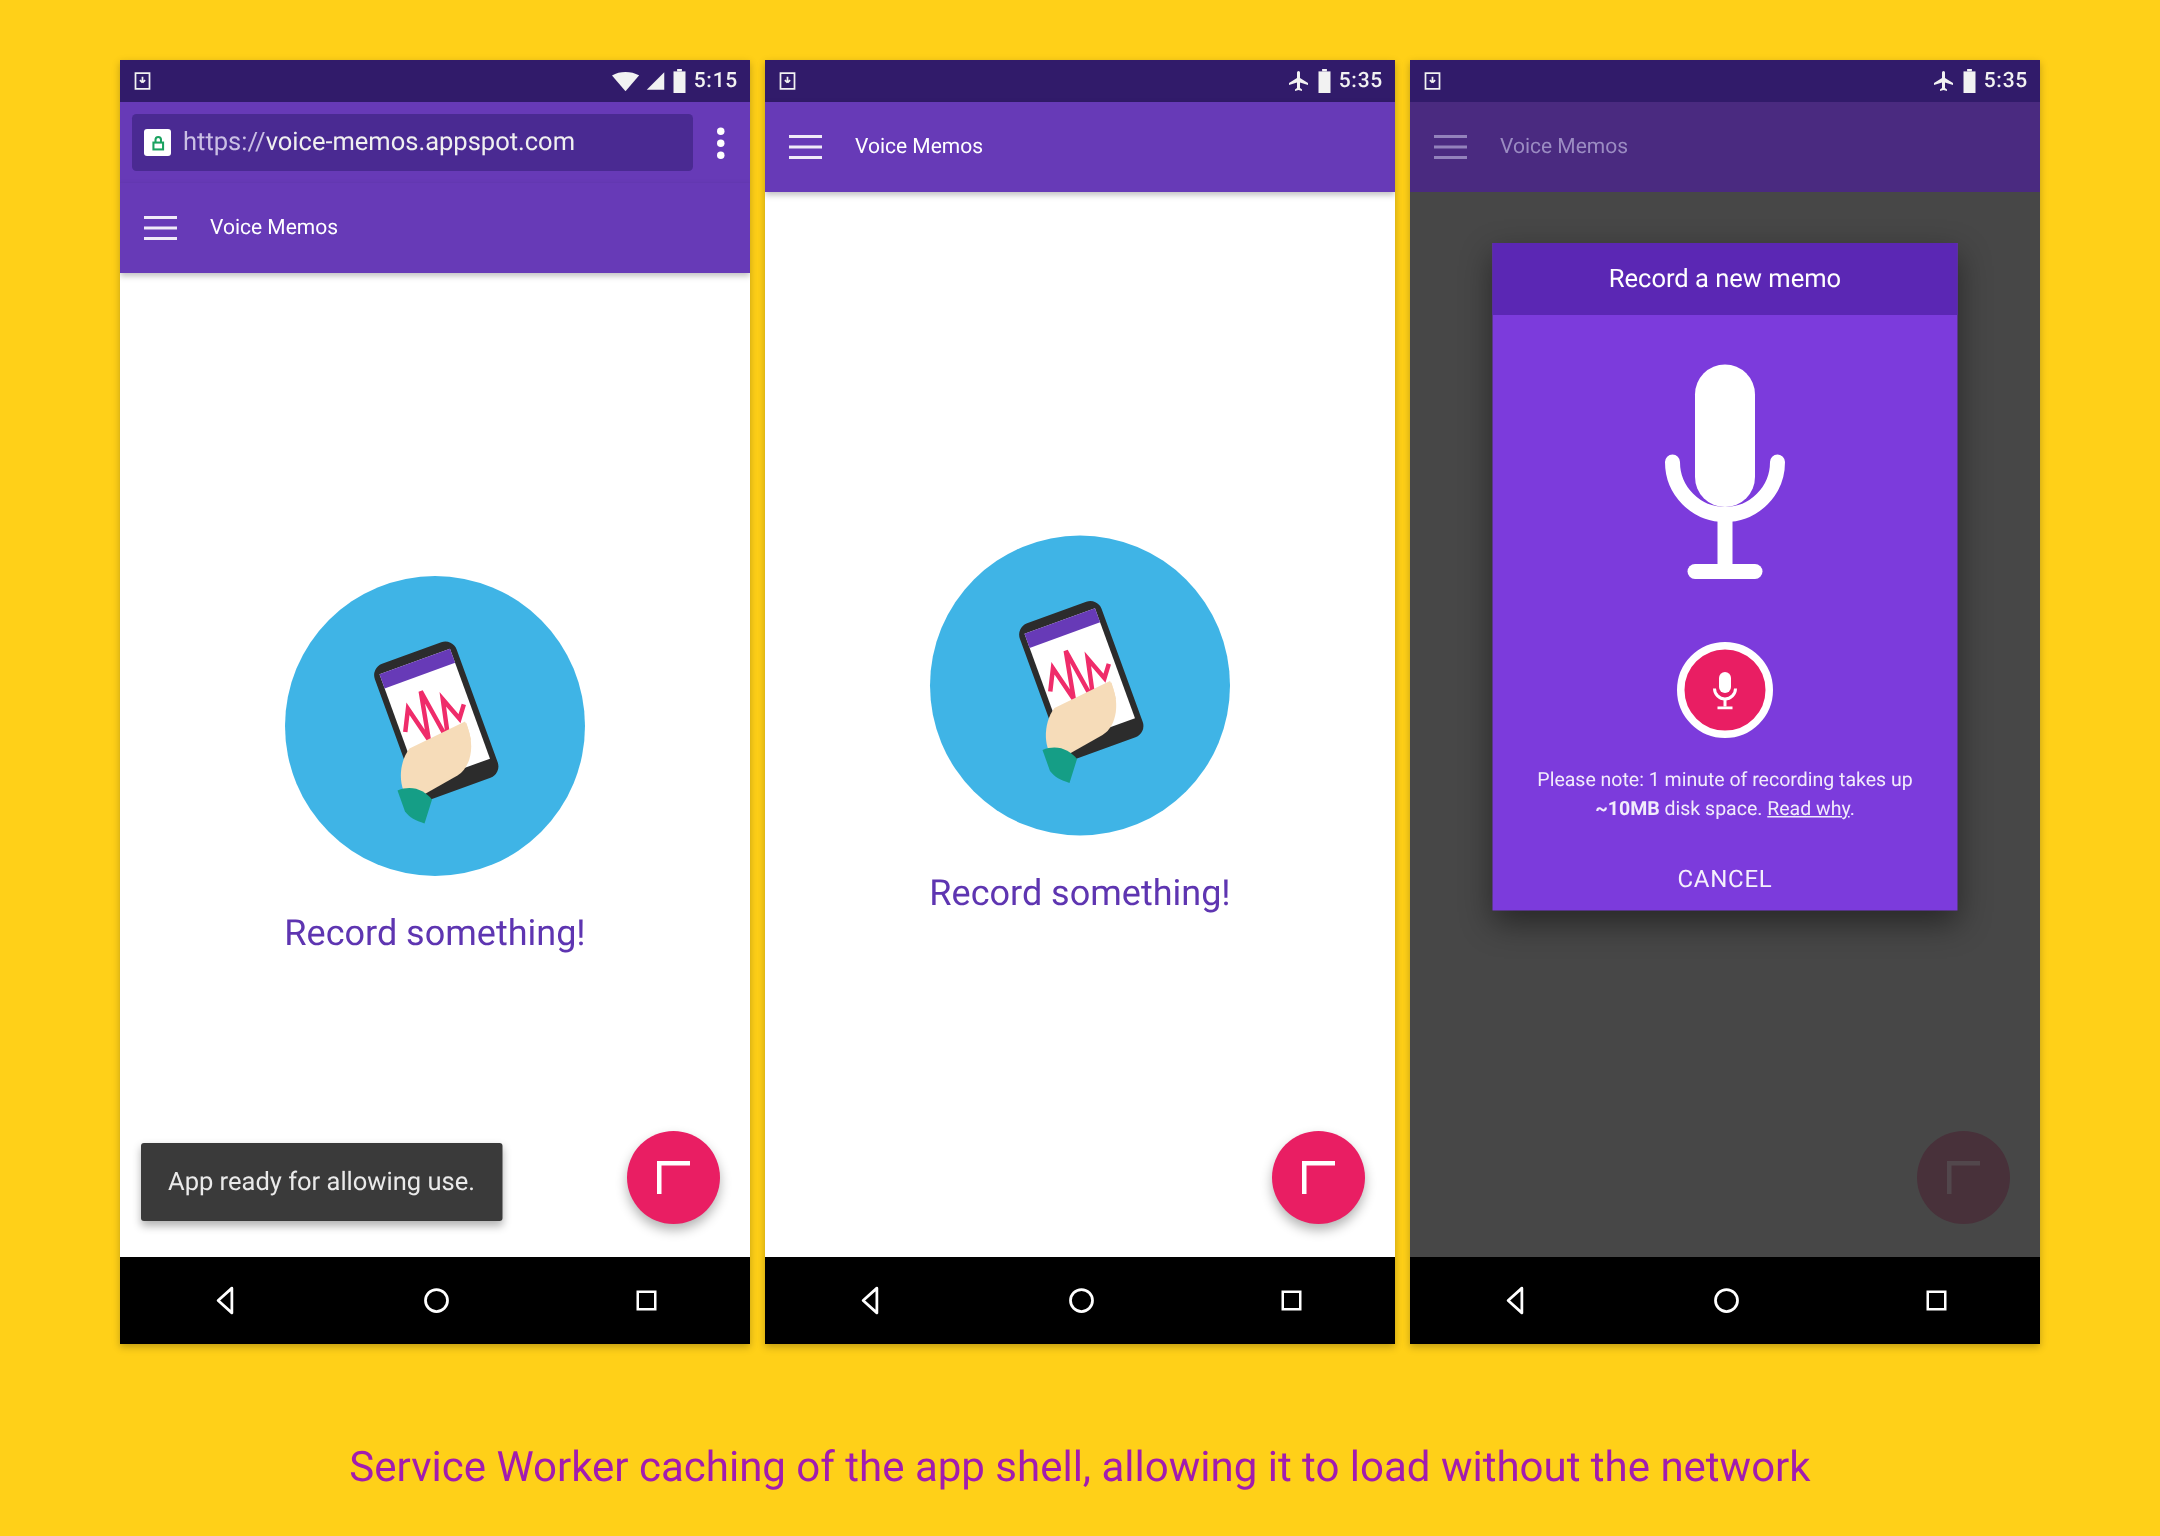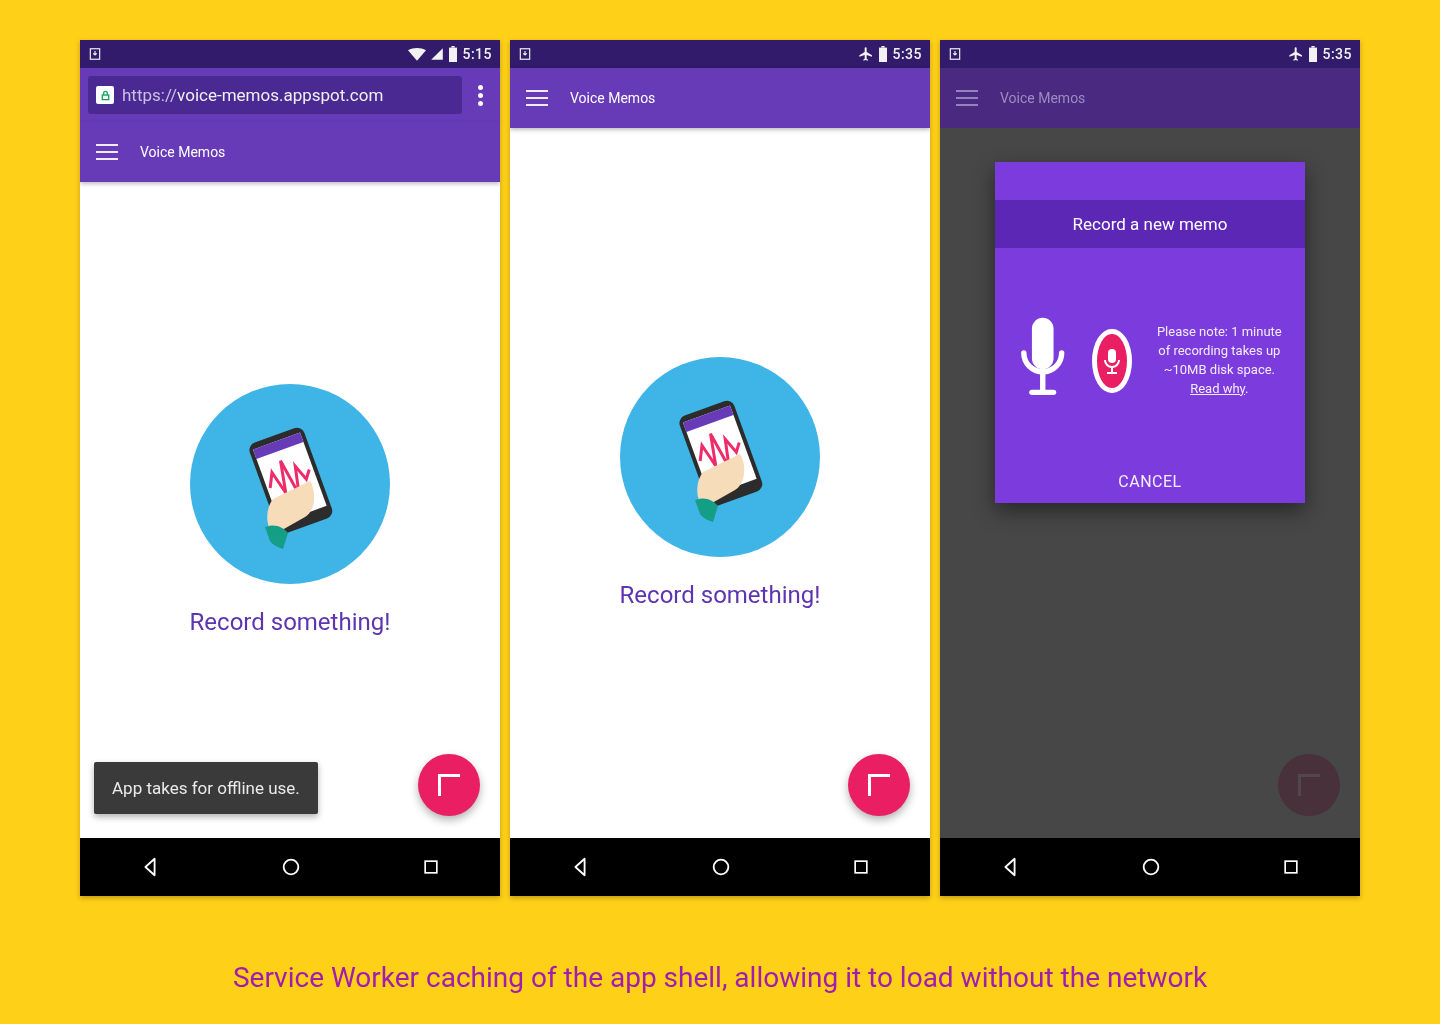--- a/index.html
+++ b/index.html
@@ -154,34 +154,33 @@
     background:#7c3bdc;
     box-shadow:0 8px 20px rgba(0,0,0,0.45);
     color:#fff;
     display:flex; flex-direction:column;
   }
   .dialoghdr {
     background:#5b27b4;
     text-align:center;
     padding:14px 0;
     font-size:17px;
-    margin-top:38px;
   }
   .dialogbody {
-    display:flex; flex-direction:row; align-items:center;
+    display:flex; flex-direction:column; align-items:center;
     padding:28px 18px 10px;
     gap:20px;
   }
   .recbtn {
     width:64px; height:64px; border-radius:50%; background:#e91e63;
     border:5px solid #fff;
     display:flex; align-items:center; justify-content:center;
   }
   .note { font-size:13px; text-align:center; opacity:0.9; line-height:1.45;}
-  .note b { font-weight:400; }
+  .note b { font-weight:700; }
   .note u { text-decoration:underline; }
   .dialogactions {
     display:flex; justify-content:center;
     padding:6px 18px 2px;
   }
   .cancelbtn { color:#fff; opacity:0.92; font-size:16px; letter-spacing:0.5px; padding:10px 6px;}
 
   .caption {
     margin-top:28px;
     font-size:28px;
@@ -258,21 +257,21 @@
           </g>
           <g>
             <path d="M60 125 C50 120 50 100 58 90 L95 72 C102 85 100 102 90 108 Z" fill="#f6dcb9"></path>
             <path d="M82 80 L96 73 L99 84 L87 90 Z" fill="#f6dcb9"></path>
             <path d="M55 132 L50 118 C60 114 68 118 73 124 L68 140 C62 138 58 136 55 132Z" fill="#159e86"></path>
           </g>
         </svg>
       </div>
       <div class="prompt">Record something!</div>
 
-      <div class="toast">App takes for offline use.</div>
+      <div class="toast">App ready for allowing use.</div>
 
       <div class="fab">
         <span class="plus" style="position:relative;width:22px;height:22px;"></span>
       </div>
     </div>
 
     <div class="navbar">
       <svg class="navbtn" width="22" height="22" viewBox="0 0 24 24" fill="none" stroke="#fff" stroke-width="2">
           <path d="M17 3L7 12l10 9z" stroke-linejoin="round"></path>
         </svg>

